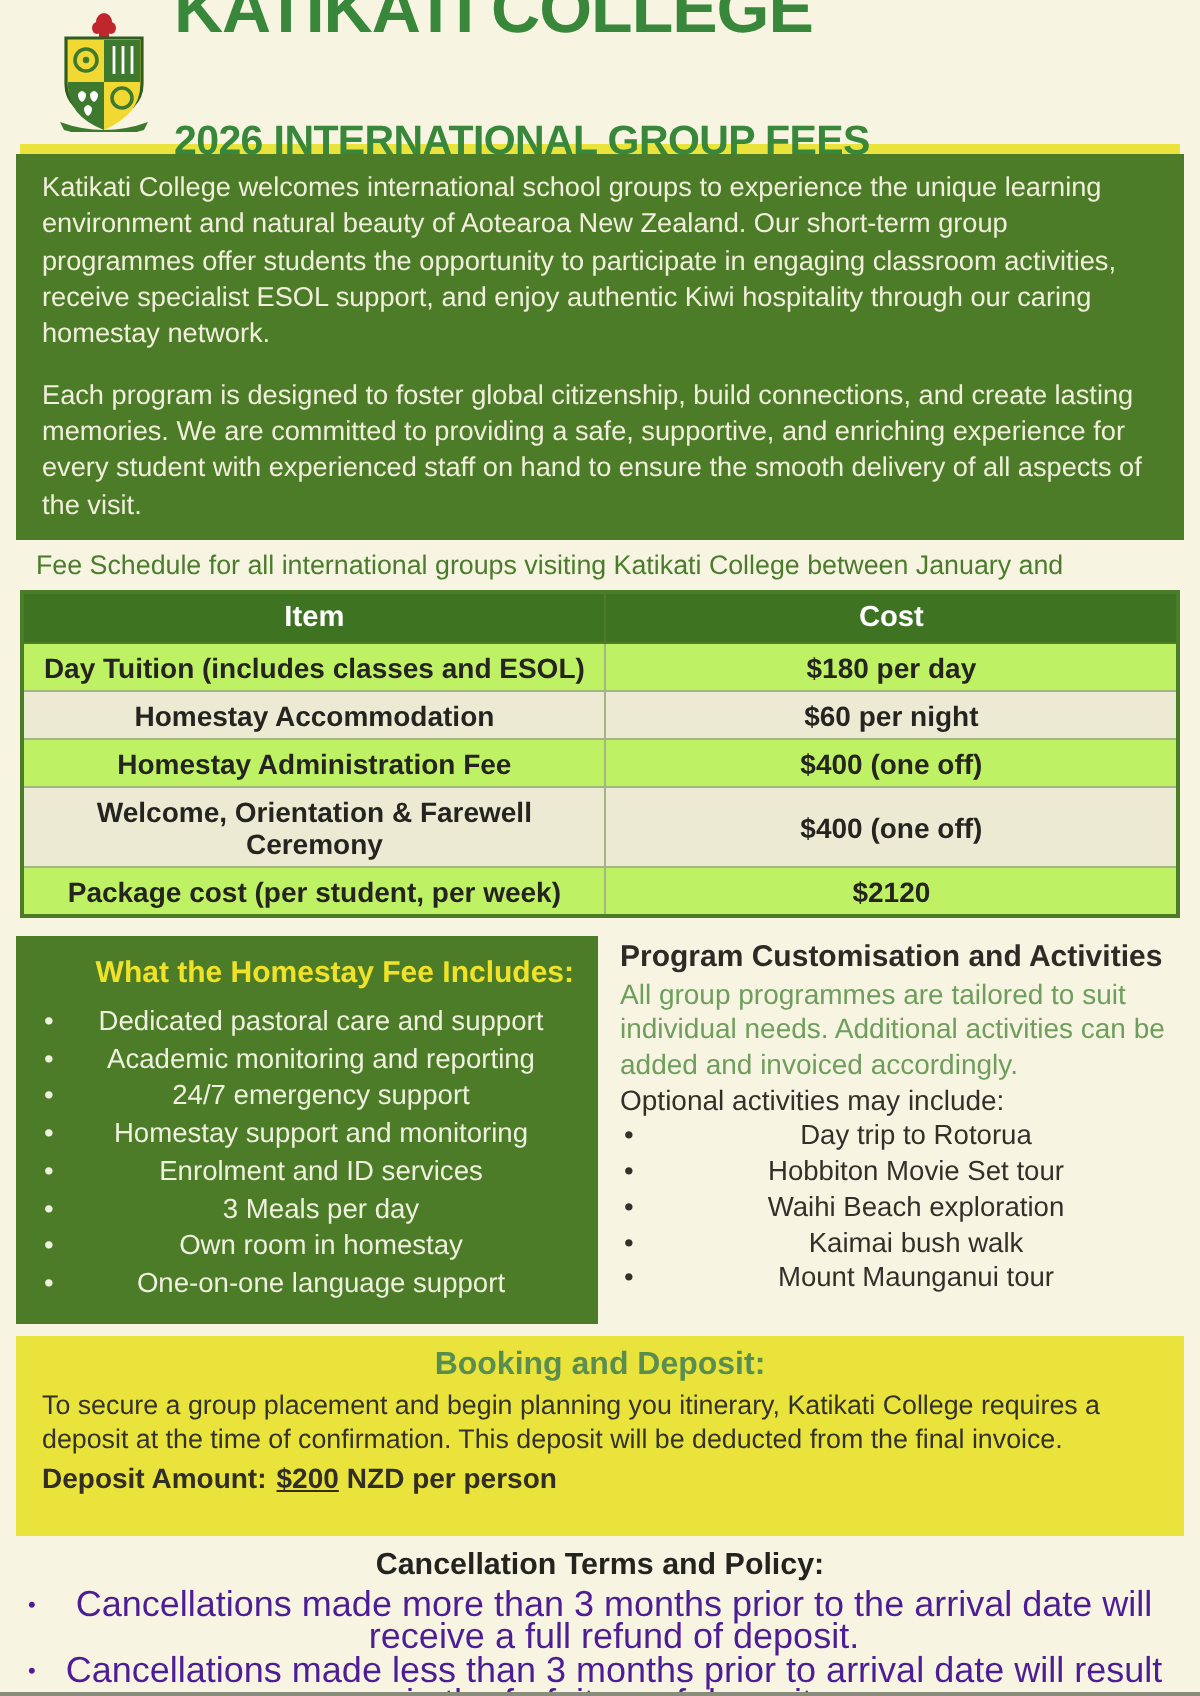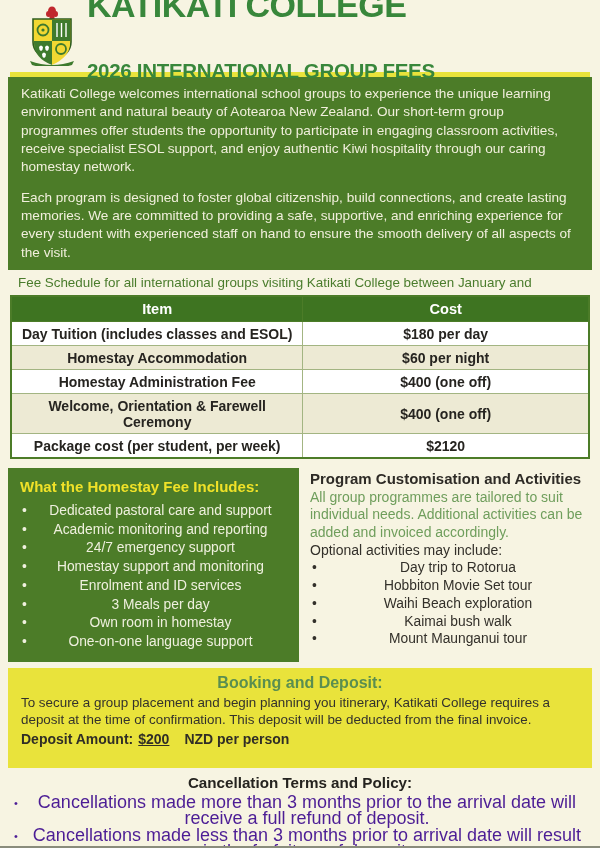--- a/index.html
+++ b/index.html
@@ -33,60 +33,60 @@
 
   
   .fee-note {
     margin: 5px 18px 3px 18px; height: 17px; overflow: hidden;
     color: #4a7c2c; font-size: 13.4px;
   }
 
   
   .fee-table {
     width: 580px; margin: 0 10px; border-collapse: collapse;
-    border: 2px solid #4c7c28; background: #ffffff;
+    border: 2px solid #4c7c28; background: #bef264;
   }
   .fee-table th {
     background: #3e7421; color: #ffffff; font-weight: bold;
     font-size: 14.6px; padding: 4px 3px; border: 1px solid #4c7c28;
   }
   .fee-table td {
     text-align: center; font-size: 14px; font-weight: bold; color: #262420;
     padding: 3.5px 4px; border: 1px solid #a3b582;
   }
   .fee-table col.c-item { width: 50.5%; }
   .fee-table tbody tr:nth-child(even) { background: #edead4; }
 
   
   .two-col { margin: 9px 8px 0 8px; display: flex; gap: 11px; height: 194px; overflow: hidden; }
   .homestay-box {
     width: 291px; flex: 0 0 auto; background: #4c7c28; color: #eff0de;
     padding: 10px 12px 8px 12px; overflow: hidden;
   }
-  .homestay-box h3 { color: #f0e228; font-size: 15px; font-weight: bold; margin-bottom: 7px; }
+  .homestay-box h3 { color: #f0e228; font-size: 15px; font-weight: bold; margin-bottom: 7px; text-align: right; }
   ul.plain { list-style: none; text-align: center; }
   ul.plain li { position: relative; padding-left: 14px; }
   ul.plain li::before { content: "•"; position: absolute; left: 2px; }
   .homestay-box li { font-size: 13.8px; line-height: 18.7px; }
 
   .program-col { flex: 1; padding-top: 2px; overflow: hidden; }
   .program-col h3 { font-size: 15px; font-weight: bold; color: #2e2b26; line-height: 1.25; }
   .program-tailored { color: #6f9e5c; font-size: 14px; line-height: 17.5px; }
   .program-optional { font-size: 14px; color: #33302a; line-height: 18px; }
   .program-col li { font-size: 13.8px; line-height: 17.8px; color: #33302a; }
 
   
   .booking-box {
     margin: 6px 8px 0 8px; height: 100px; overflow: hidden;
     background: #e9e33b; padding: 6px 13px;
   }
   .booking-box h3 { color: #5a8e50; font-size: 16px; font-weight: bold; margin-bottom: 2px; text-align: center; }
   .booking-body { font-size: 13.4px; line-height: 17.4px; color: #33322c; }
   .deposit-line { font-size: 14px; font-weight: bold; color: #302e26; margin-top: 2px; }
-  .deposit-amount { text-decoration: underline; margin: 0 15px 0 5px; }
+  .deposit-amount { text-decoration: underline; margin: 0 4px 0 5px; }
   .deposit-label { }
 
   
   .cancellation { margin: 6px 10px 0 10px; height: 96px; overflow: hidden; }
   .cancellation h3 { font-size: 15.2px; font-weight: bold; color: #25231f; margin-bottom: 3px; text-align: center; }
   .cancellation li { font-size: 18px; line-height: 16.4px; color: #4c1d95; padding-left: 16px; }
   .cancellation ul.plain li::before { left: 4px; font-size: 11px; top: 1px; }
 
   .bottom-rule { position: absolute; left: 0; bottom: 0; width: 600px; height: 2px; background: #8a8c7c; }
 </style>

